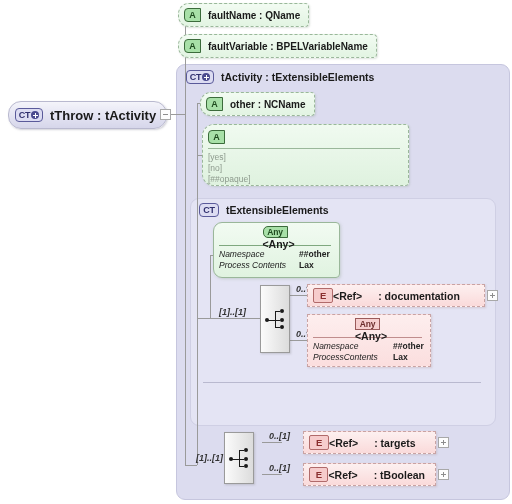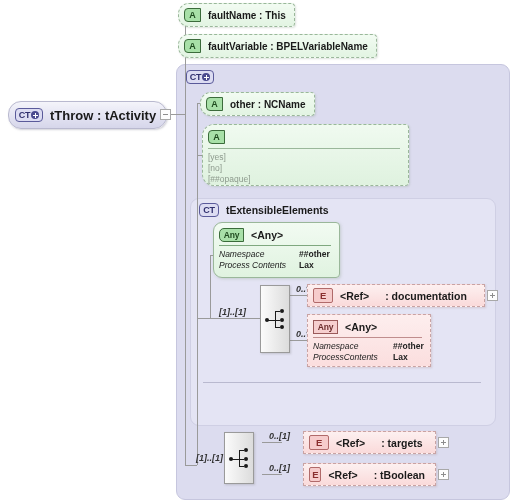--- a/index.html
+++ b/index.html
@@ -187,21 +187,21 @@
     box-sizing: border-box;
   }
   .any-node-pink {
     position: absolute;
     border: 1px dashed #c9a3a3;
     background: linear-gradient(to bottom, #fdeeee 0%, #fbdede 100%);
     box-shadow: 1px 1px 2px rgba(170,140,140,.30);
     padding: 3px 8px 4px 5px;
     box-sizing: border-box;
   }
-  .any-head { display: flex; align-items: center; height: 17px; }
+  .any-head { display: flex; align-items: center; height: 17px; flex-direction: column; }
   .any-title {
     font-size: 10.5px; font-weight: bold; color: #1a1a1a; margin-left: 7px;
   }
   .any-sep-green { height: 1px; background: #7fa87f; margin: 2px 0 3px 0; }
   .any-sep-pink  { height: 1px; background: #c08d8d; margin: 2px 0 3px 0; }
   .any-row { display: flex; font-size: 8.5px; line-height: 11px; }
   .any-k { font-style: italic; color: #222; width: 80px; flex: none; }
   .any-v { font-weight: bold; color: #222; font-size: 8.5px; }
 
   
@@ -211,21 +211,21 @@
     align-items: center;
     height: 23px;
     border: 1px dashed #c9a3a3;
     background: linear-gradient(to bottom, #fdf0f0 0%, #fadada 100%);
     box-shadow: 1px 1px 2px rgba(170,140,140,.30);
     padding: 0 10px 0 5px;
     white-space: nowrap;
     box-sizing: border-box;
   }
   .elem-node .ref {
-    font-size: 10.5px; font-weight: bold; color: #1a1a1a; margin-left: 7px;
+    font-size: 10.5px; font-weight: bold; color: #1a1a1a; 
   }
   .elem-node .tname {
     font-size: 10.5px; font-weight: bold; color: #1a1a1a; margin-left: 16px;
   }
 
   
   .container {
     position: absolute;
     border: 1px solid #c6c6de;
     border-radius: 9px;
@@ -335,32 +335,33 @@
   <div class="root-node" style="left:8px; top:101px;">
     <span class="badge badge-ct">
       CT<span class="pl"></span>
     </span>
     <span class="node-label">tThrow   : tActivity</span>
   </div>
   <div class="toggle-box" style="left:160px; top:109px;"></div>
 
   <div class="attr-node" style="left:178px; top:3px;">
     <span class="badge badge-a">A</span>
-    <span class="node-label">faultName : This</span>
+    <span class="node-label">faultName : QName</span>
   </div>
 
   <div class="attr-node" style="left:178px; top:34px;">
     <span class="badge badge-a">A</span>
     <span class="node-label">faultVariable : BPELVariableName</span>
   </div>
 
   <div class="container-head" style="left:186px; top:70px;">
     <span class="badge badge-ct">
       CT<span class="pl"></span>
     </span>
+    <span class="container-title">tActivity : tExtensibleElements</span>
   </div>
 
   <div class="attr-node" style="left:200px; top:92px;">
     <span class="badge badge-a">A</span>
     <span class="node-label">other      : NCName</span>
   </div>
 
   <div class="enum-node" style="left:202px; top:124px; width:207px; height:62px;">
     <div class="enum-head">
       <span class="badge badge-a">A</span>

